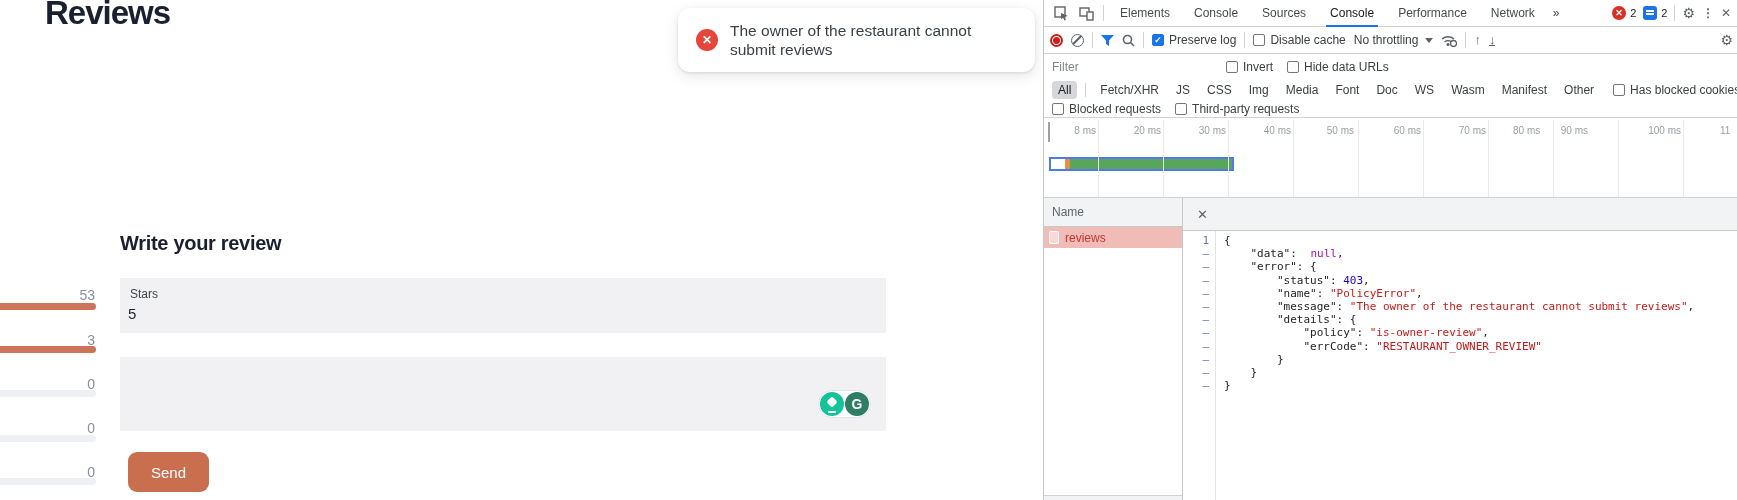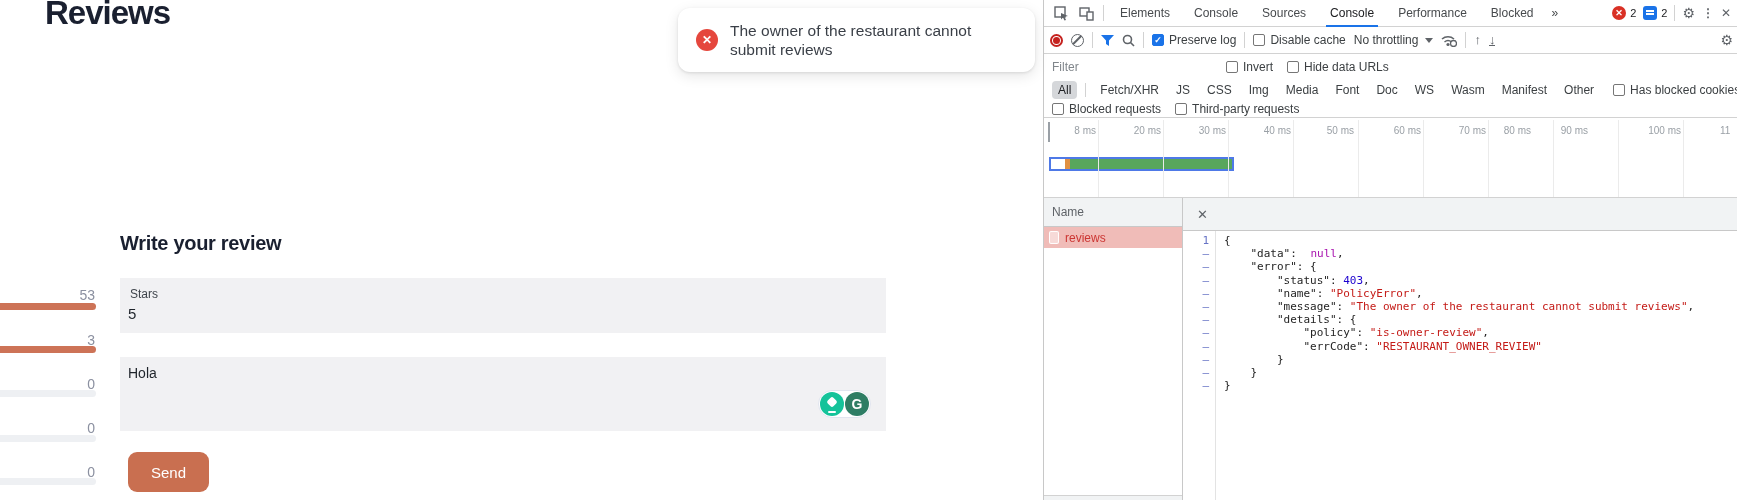--- a/index.html
+++ b/index.html
@@ -153,21 +153,20 @@
       </div>
 
     <h2 class="form-heading">Write your review</h2>
 
     <div class="field stars-field">
       <div class="stars-label">Stars</div>
       <div class="stars-value">5</div>
     </div>
 
     <div class="field review-field">
-      <div class="review-text">Hola</div>
       <div class="gram-pill">
         <span class="gram-bulb">
           <span class="diamond"></span>
           <span class="base"></span>
         </span>
         <span class="gram-g">G</span>
       </div>
     </div>
 
     <button class="send-btn">Send</button>
@@ -188,21 +187,21 @@
             <rect x="8" y="6" width="6" height="8" fill="#fff" stroke="#5f6368" stroke-width="1.4"></rect>
           </svg>
       </span>
       <span class="sep" style="margin:0 4px;"></span>
       <div id="main-tabs" style="display:flex;">
           <div class="dt-tab">Elements</div>
           <div class="dt-tab">Console</div>
           <div class="dt-tab">Sources</div>
           <div class="dt-tab active">Console</div>
           <div class="dt-tab">Performance</div>
-          <div class="dt-tab">Blocked</div>
+          <div class="dt-tab">Network</div>
         </div>
       <span class="dt-tab" style="padding:0 6px;">»</span>
       <div class="right-group">
         <span class="err-badge">✕</span>
         <span class="badge-num">2</span>
         <span class="iss-badge"></span>
         <span class="badge-num">2</span>
         <span class="sep"></span>
         <span class="icon-btn" style="font-size:14px;">⚙</span>
         <span class="icon-btn" style="font-weight:bold;">⋮</span>
@@ -313,21 +312,21 @@
         <div class="ruler-label" style="left: 122px; width: 60px; text-align: right;">30 ms</div>
         <div class="gridline" style="left: 249px;"></div>
         <div class="ruler-label" style="left: 187px; width: 60px; text-align: right;">40 ms</div>
         <div class="gridline" style="left: 314px;"></div>
         <div class="ruler-label" style="left: 250px; width: 60px; text-align: right;">50 ms</div>
         <div class="gridline" style="left: 379px;"></div>
         <div class="ruler-label" style="left: 317px; width: 60px; text-align: right;">60 ms</div>
         <div class="gridline" style="left: 444px;"></div>
         <div class="ruler-label" style="left: 382px; width: 60px; text-align: right;">70 ms</div>
         <div class="gridline" style="left: 509px;"></div>
-        <div class="ruler-label" style="left: 427px; width: 60px; text-align: right;">80 ms</div>
+        <div class="ruler-label" style="left: 469px; width: 60px; text-align: left;">80 ms</div>
         <div class="gridline" style="left: 574px;"></div>
         <div class="ruler-label" style="left: 484px; width: 60px; text-align: right;">90 ms</div>
         <div class="gridline" style="left: 639px;"></div>
         <div class="ruler-label" style="left: 577px; width: 60px; text-align: right;">100 ms</div>
         <div class="ruler-label" style="left: 676px;">11</div>
       </div>
 
     <div class="dt-main">
       <div class="namecol">
         <div class="name-header">Name</div>

